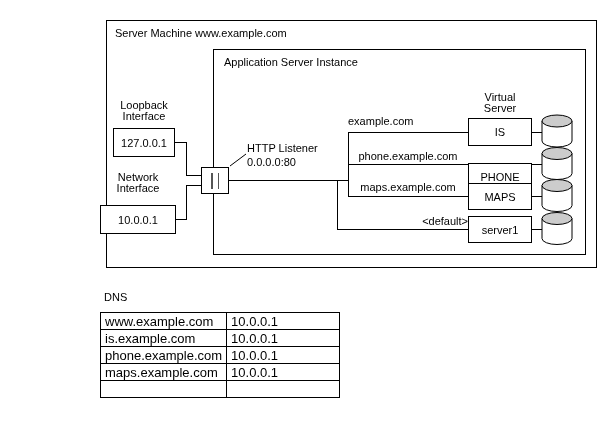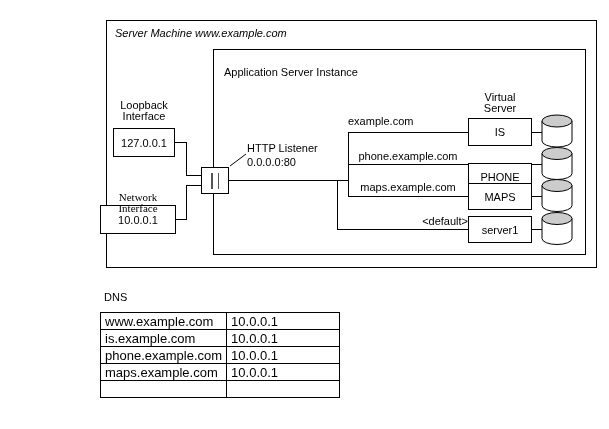--- a/index.html
+++ b/index.html
@@ -79,31 +79,31 @@
     <path class="cyl-body" d="M 542 185.5 L 542 205.5 A 15 6 0 0 0 572 205.5 L 572 185.5"></path>
     <ellipse class="cyl-top" cx="557" cy="185.5" rx="15" ry="6"></ellipse>
   </g>
   <g>
     <path class="cyl-body" d="M 542 218.5 L 542 238.5 A 15 6 0 0 0 572 238.5 L 572 218.5"></path>
     <ellipse class="cyl-top" cx="557" cy="218.5" rx="15" ry="6"></ellipse>
   </g>
 </svg>
 
 <div class="frame" style="left:106px;top:20px;width:491px;height:248px;"></div>
-<div class="lbl" style="left:115px;top:27px;line-height:13px;font-style:italic;">Server Machine www.example.com</div>
+<div class="lbl" style="left:115px;top:27px;line-height:13px;">Server Machine www.example.com</div>
 
 <div class="frame" style="left:213px;top:49px;width:373px;height:206px;"></div>
-<div class="lbl" style="left:224px;top:56px;line-height:13px;margin-top:10px;">Application Server Instance</div>
+<div class="lbl" style="left:224px;top:56px;line-height:13px;">Application Server Instance</div>
 
 <div class="lbl wrap" style="left:111px;top:100px;width:66px;">Loopback Interface</div>
 <div class="node" style="left:113px;top:128px;width:62px;height:29px;">
   <span>127.0.0.1</span>
 </div>
 
-<div class="lbl wrap" style="left:105px;top:192px;width:66px;font-family:Liberation Serif, serif;">Network Interface</div>
+<div class="lbl wrap" style="left:105px;top:172px;width:66px;">Network Interface</div>
 <div class="node" style="left:100px;top:205px;width:76px;height:29px;">
   <span>10.0.0.1</span>
 </div>
 
 <div class="node" style="left:201px;top:167px;width:28px;height:27px;">
   <span class="listener-bars">
       <i></i>
       <i></i>
     </span>
 </div>

